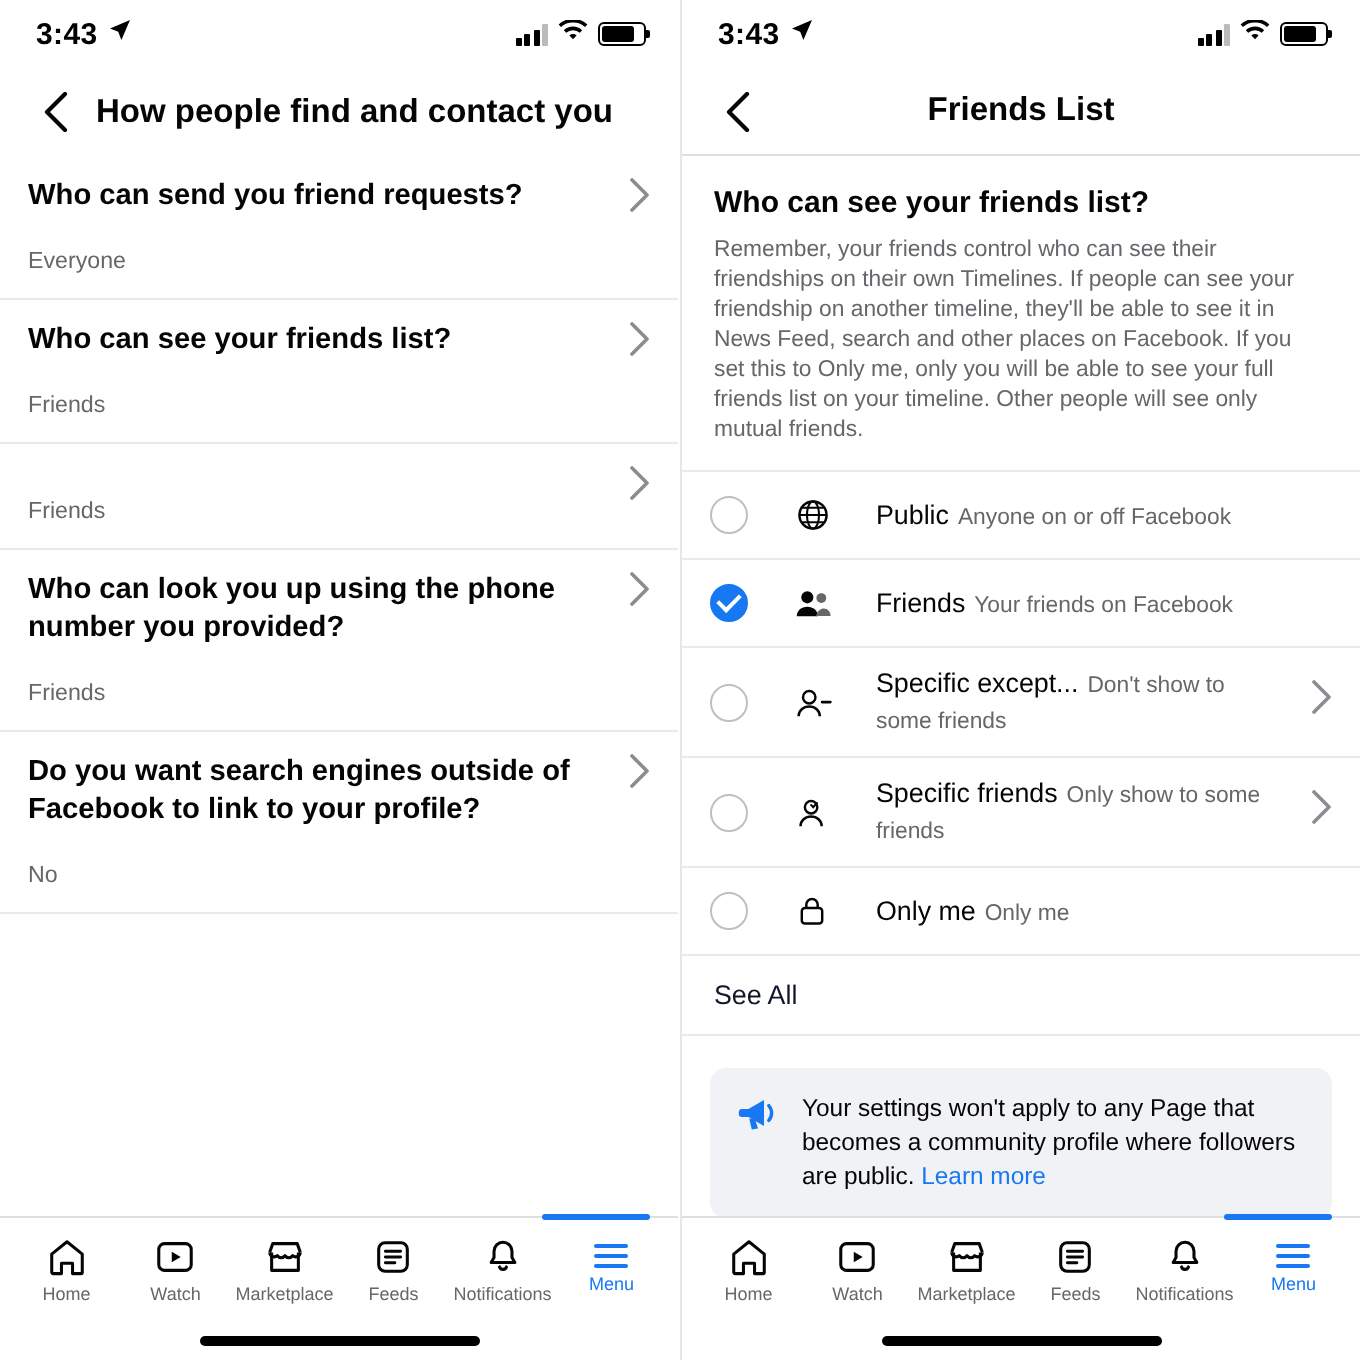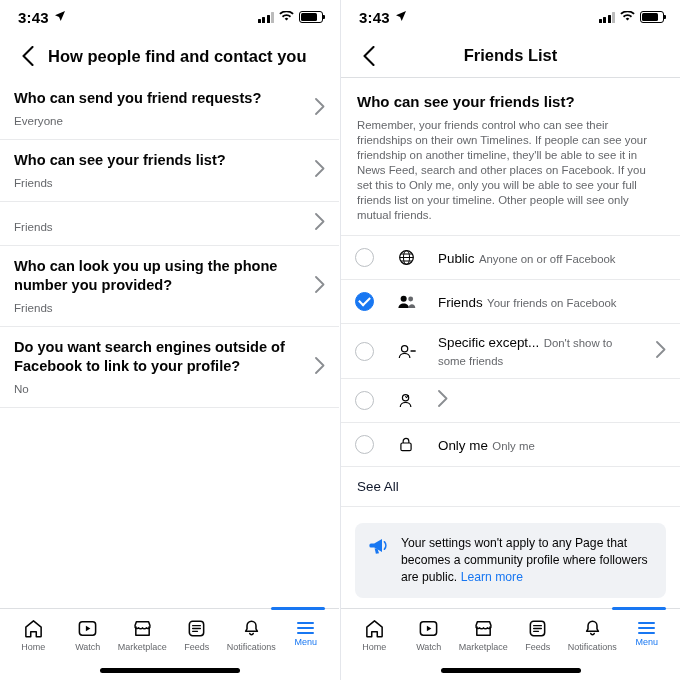--- a/index.html
+++ b/index.html
@@ -60,28 +60,28 @@
     font-size: 16.5px; font-weight: 700; color: #050505; margin-left: 6px;
   }
   .nav-title-center {
     position: absolute; left: 0; right: 0; text-align: center;
     font-size: 16.5px; font-weight: 700; color: #050505; pointer-events: none;
   }
 
   
   .list { flex: 1 1 auto; overflow: hidden; }
   .list-row {
-    display: flex; align-items: center; justify-content: space-between;
+    display: flex; justify-content: space-between;
     padding: 11px 14px 11px 14px;
     border-bottom: 1px solid #e9eaec;
     cursor: pointer;
   }
   .list-row .txt { padding-right: 10px; }
   .list-row .title { font-size: 14.6px; font-weight: 700; color: #050505; line-height: 19px; }
-  .list-row .sub { font-size: 11.6px; color: #65676b; margin-top: 6px; line-height: 14px; }
+  .list-row .sub { font-size: 11.6px; color: #65676b; margin-top: 16px; line-height: 14px; }
   .chev { color: #8a8d91; flex: none; }
 
   
   .panel { flex: 1 1 auto; overflow: hidden; }
   .section-head { padding: 14px 16px 12px 16px; border-bottom: 1px solid #e9eaec; }
   .section-head h2 { font-size: 15px; font-weight: 700; color: #050505; line-height: 20px; }
   .section-head p {
     font-size: 11.4px; color: #65676b; line-height: 15px; margin-top: 6px;
   }
   .option-row {
@@ -407,20 +407,24 @@
 
       <div class="option-row">
         <span class="radio"></span>
         <span class="opt-icon">
           <svg width="19" height="17" viewBox="0 0 20 18">
             <circle cx="9" cy="6" r="3.3" fill="none" stroke="#050505" stroke-width="1.3"></circle>
             <path d="M3.4 16c0-3 2.5-5.1 5.6-5.1s5.6 2.1 5.6 5.1" fill="none" stroke="#050505" stroke-width="1.3"></path>
             <path d="M9 4.8l1.1 1.1 2-2.2" fill="none" stroke="#050505" stroke-width="1.1" stroke-linecap="round"></path>
           </svg>
         </span>
+        <span class="opt-text">
+          <span class="t">Specific friends</span>
+          <span class="s">Only show to some friends</span>
+        </span>
         <span class="chev">
           <svg width="10" height="17" viewBox="0 0 10 17">
               <path d="M1 1l7.5 7.5L1 16" fill="none" stroke="#8a8d91" stroke-width="1.8" stroke-linecap="round" stroke-linejoin="round"></path>
             </svg>
         </span>
       </div>
 
       <div class="option-row">
         <span class="radio"></span>
         <span class="opt-icon">

